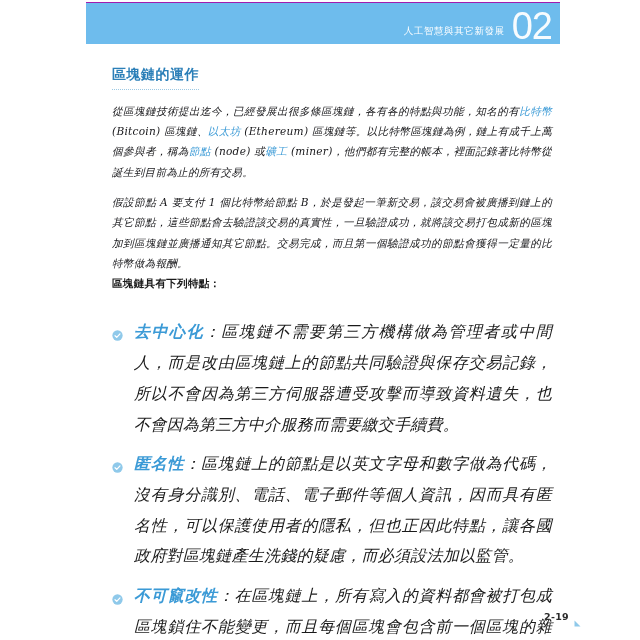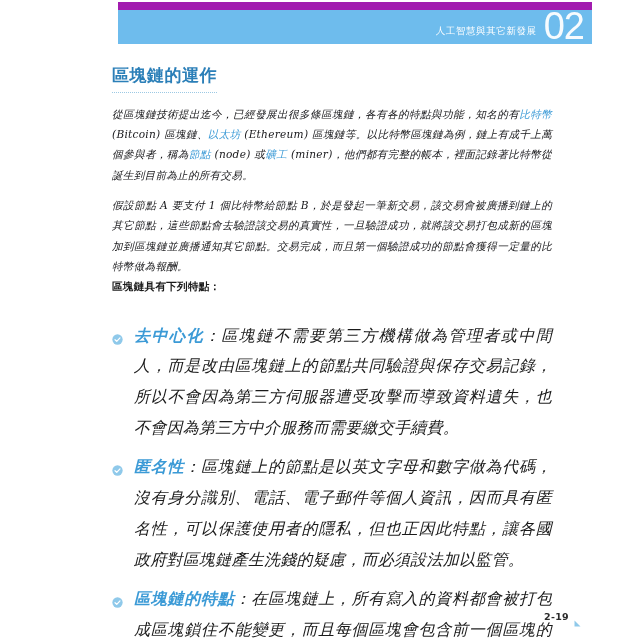--- a/index.html
+++ b/index.html
@@ -24,22 +24,21 @@
 
   
   .header-banner {
     position: absolute;
     left: 86px;
     top: 2px;
     width: 474px;
     height: 42px;
     background: #6ebced;
     box-sizing: border-box;
-    border-top: 8px solid #a21caf;
-    margin-left: 32px;
+    border-top: 1px solid #a21caf;
   }
   .header-inner {
     position: absolute;
     right: 8px;
     bottom: 2px;
     display: flex;
     align-items: flex-end;
     gap: 7px;
   }
   .header-title {
@@ -69,21 +68,21 @@
     top: 64px;
     width: 440px;
   }
 
   
   .section-head {
     margin: 0 0 11px 0;
     padding: 0 0 4px 0;
     display: inline-block;
     font-family: Liberation Serif, serif;
-    font-size: 17px;
+    font-size: 14px;
     font-weight: bold;
     color: #2b7fb8;
     letter-spacing: 0.5px;
     border-bottom: 1.5px dotted #9cc9e4;
     line-height: 1.4;
   }
   .section-head.second {
     margin-top: 16px;
   }
 
@@ -207,21 +206,21 @@
           <span class="term">匿名性</span><span>：區塊鏈上的節點是以英文字母和數字做為代碼，沒有身分識別、電話、電子郵件等個人資訊，因而具有匿名性，可以保護使用者的隱私，但也正因此特點，讓各國政府對區塊鏈產生洗錢的疑慮，而必須設法加以監管。</span>
         </li>
 
         <li>
           <span class="check-icon">
             <svg viewBox="0 0 16 16" width="11" height="11">
               <circle cx="8" cy="8" r="7.5" fill="#8fc9ea"></circle>
               <path d="M4.4 8.3 L6.9 10.7 L11.6 5.6" fill="none" stroke="#ffffff" stroke-width="1.8" stroke-linecap="round" stroke-linejoin="round"></path>
             </svg>
           </span>
-          <span class="term">區塊鏈的特點</span><span>：在區塊鏈上，所有寫入的資料都會被打包成區塊鎖住不能變更，而且每個區塊會包含前一個區塊的雜湊值而鏈結在一起，若有人想竄改某個區塊，就必須連帶竄改環環相扣的其它區塊，而這得掌握 50% 以上的運算能力，難度很高，再加上每個節點都有完整的帳本，只要加以比對立刻就能發現。</span>
+          <span class="term">不可竄改性</span><span>：在區塊鏈上，所有寫入的資料都會被打包成區塊鎖住不能變更，而且每個區塊會包含前一個區塊的雜湊值而鏈結在一起，若有人想竄改某個區塊，就必須連帶竄改環環相扣的其它區塊，而這得掌握 50% 以上的運算能力，難度很高，再加上每個節點都有完整的帳本，只要加以比對立刻就能發現。</span>
         </li>
 
       </ul>
     </div>
   </div>
 
   <div class="footer">
     <span class="page-num">2-19</span>
     <span class="footer-mark">
       <svg viewBox="0 0 12 12" width="9" height="9">

